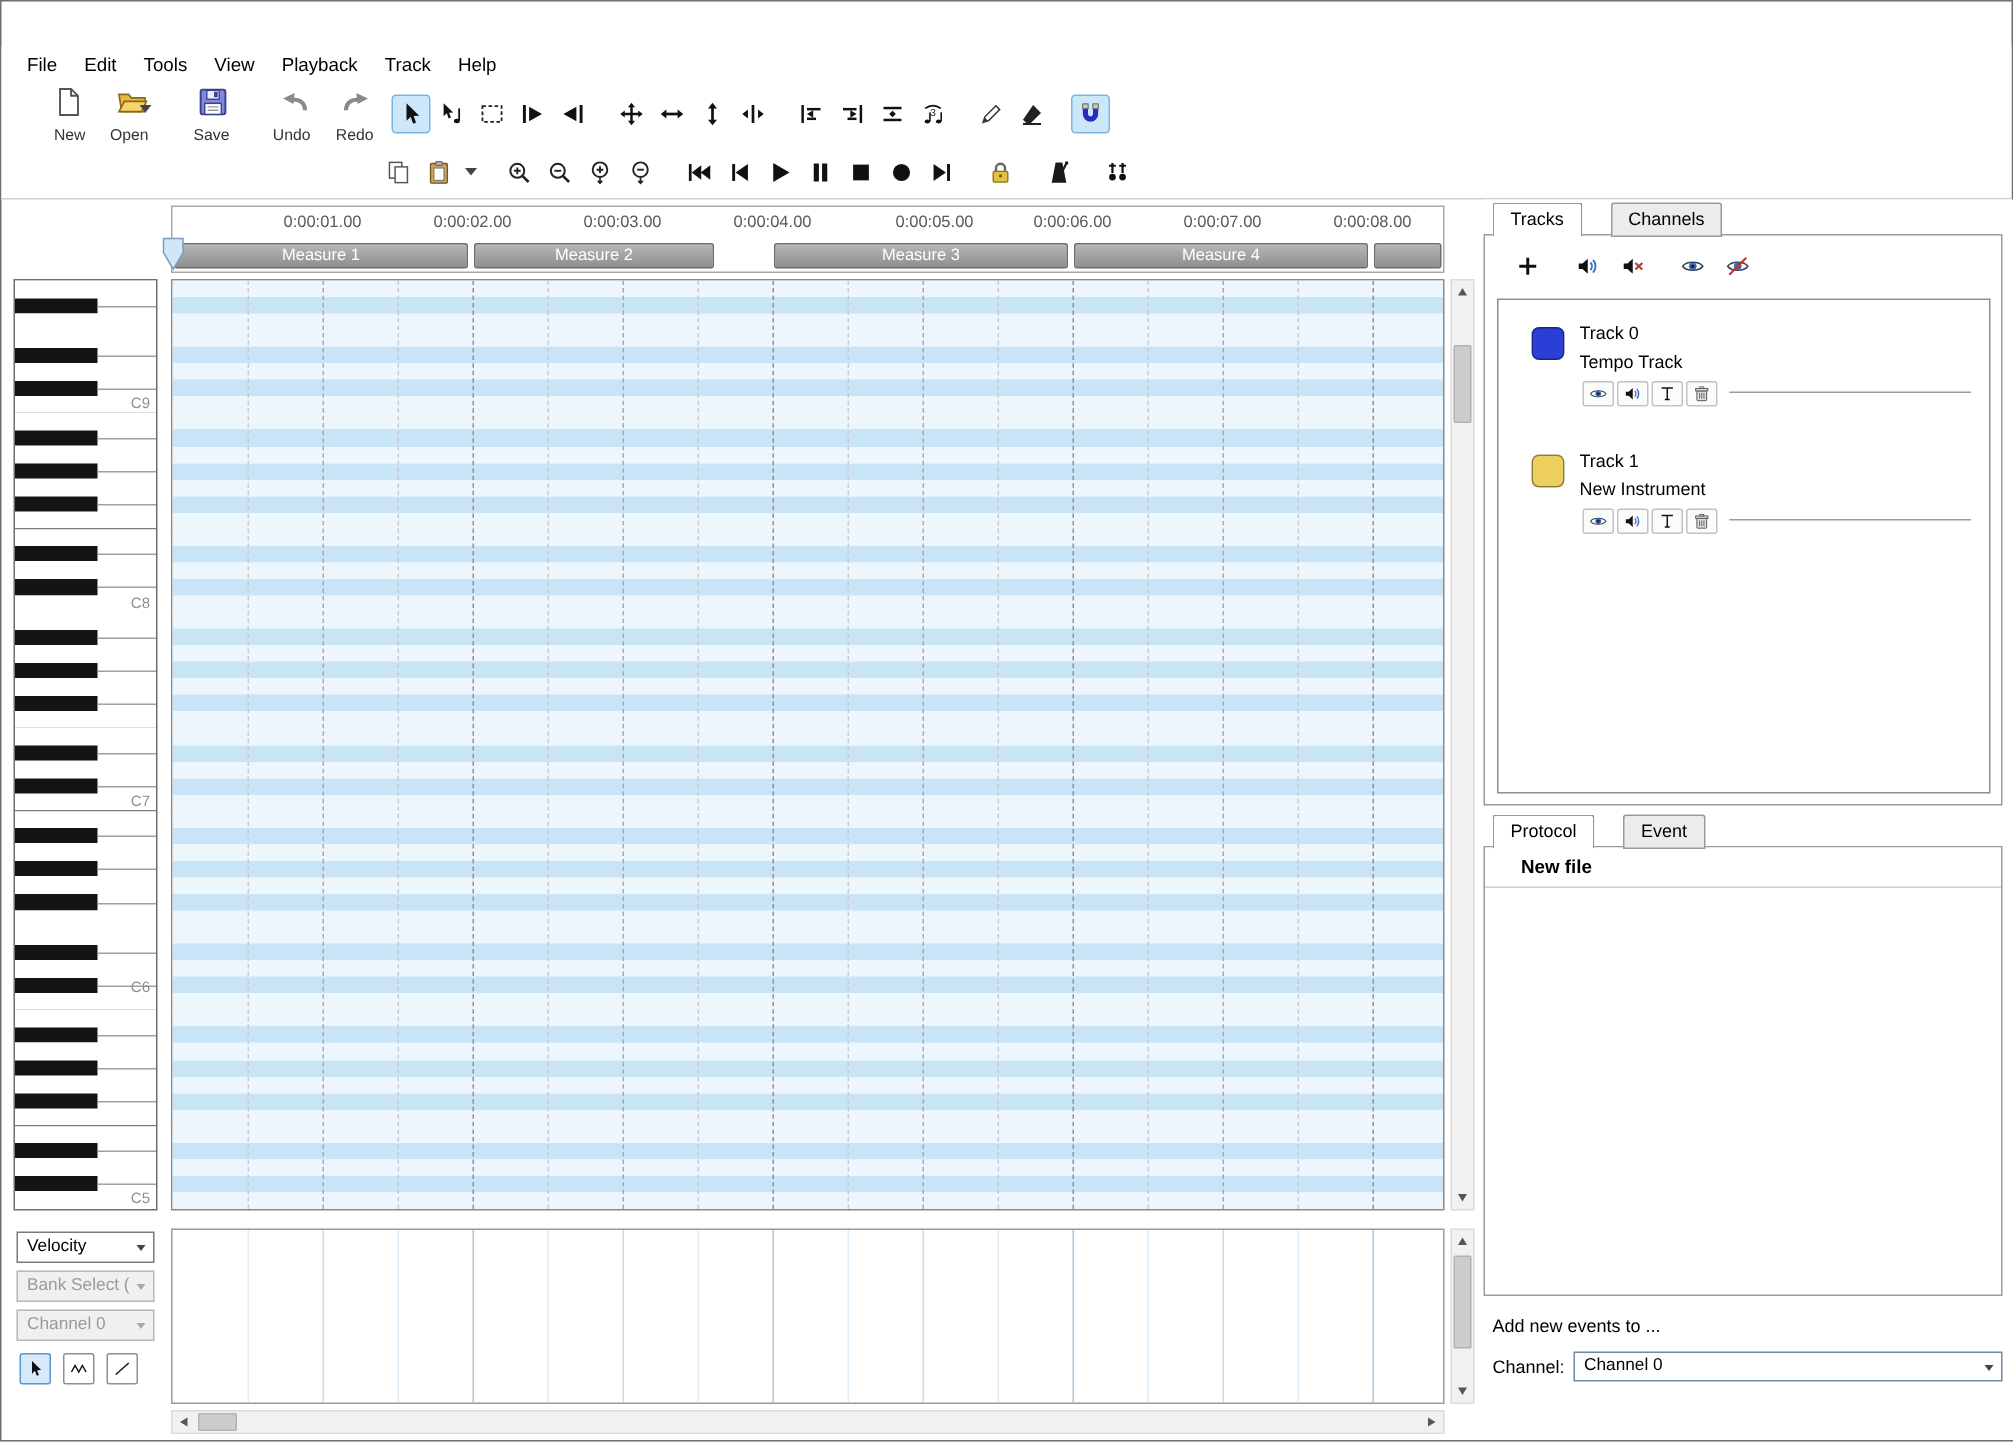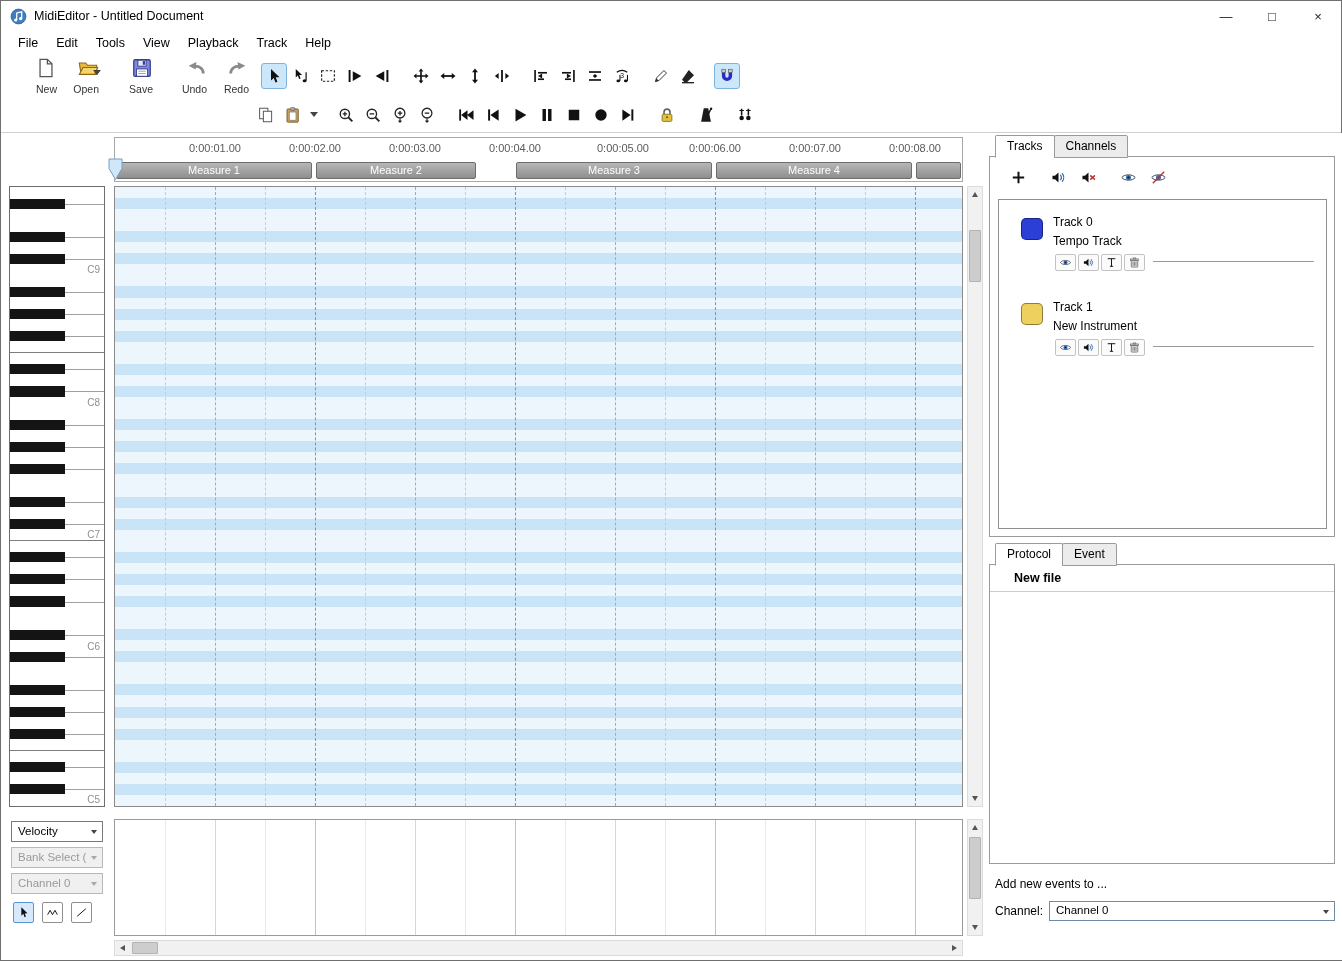--- a/index.html
+++ b/index.html
@@ -76,21 +76,21 @@
   .sb-track { flex:1; position:relative; }
   .sb-thumb { position:absolute; background:#cdcdcd; border:1px solid #b3b3b3; border-radius:1px; }
   .tri { width:0; height:0; }
   .tri-up   { border-left:3.5px solid transparent; border-right:3.5px solid transparent; border-bottom:5px solid #555; }
   .tri-down { border-left:3.5px solid transparent; border-right:3.5px solid transparent; border-top:5px solid #555; }
   .tri-left { border-top:3.5px solid transparent; border-bottom:3.5px solid transparent; border-right:5px solid #555; }
   .tri-right{ border-top:3.5px solid transparent; border-bottom:3.5px solid transparent; border-left:5px solid #555; }
 
   
   .side { position:absolute; left:988px; top:132px; width:354px; bottom:0; background:#fff; }
-  .tabs { position:absolute; display:flex; z-index:3; }
+  .tabs { position:absolute; display:flex; z-index:3;gap:20px; }
   #trackTabs { left:6px; top:2px; }
   #protocolTabs { left:6px; top:410px; }
   .tab { padding:3px 11px 4px 11px; font-size:12px; border:1px solid #9a9a9a; background:#ececec; margin-right:-1px; border-radius:2px 2px 0 0; }
   .tab.active { background:#fff; border-bottom-color:#fff; }
   .frame { position:absolute; border:1px solid #9a9a9a; background:#fff; z-index:1; }
   .tracks-frame { left:0; top:23px; width:346px; height:381px; }
   .side-toolbar { display:flex; align-items:center; margin:8px 0 0 16px; }
   .side-tb-btn { width:24px; height:24px; display:flex; align-items:center; justify-content:center; margin-right:6px; }
   .side-tb-btn.group-end { margin-right:16px; }
   .track-list { position:absolute; left:8px; top:42px; width:329px; height:330px; border:1px solid #8f8f8f; background:#fff; overflow:hidden; padding-top:4px; }
@@ -107,42 +107,20 @@
   .ae-heading { font-size:12px; color:#000; margin-bottom:10px; }
   .ae-row { display:flex; align-items:center; margin-bottom:6px; }
   .ae-label { width:54px; font-size:12px; }
   .ae-combo { flex:1; height:20px; padding-top:2px; border-color:#6f8aa5; }
 </style>
 </head>
 <body>
 
 <div class="window">
 
-  <div class="titlebar">
-    <span class="app-icon">
-      <svg width="17" height="17" viewBox="0 0 24 24">
-          <circle cx="12" cy="12" r="10.5" fill="#3f7fbf" stroke="#24527f"></circle>
-          <path d="M9.5 17V7l7-1.5V15" stroke="#fff" stroke-width="1.8" fill="none"></path>
-          <circle cx="8" cy="17" r="2.2" fill="#fff"></circle>
-          <circle cx="15" cy="15" r="2.2" fill="#fff"></circle>
-        </svg>
-    </span>
-    <span class="title-text">MidiEditor - Untitled Document</span>
-    <div class="win-controls">
-      <div class="win-btn">
-          <span>—</span>
-        </div>
-      <div class="win-btn">
-          <span>□</span>
-        </div>
-      <div class="win-btn">
-          <span>×</span>
-        </div>
-    </div>
-  </div>
 
   <div class="menubar" id="menubar">
       <div class="menu-item">File</div>
       <div class="menu-item">Edit</div>
       <div class="menu-item">Tools</div>
       <div class="menu-item">View</div>
       <div class="menu-item">Playback</div>
       <div class="menu-item">Track</div>
       <div class="menu-item">Help</div>
     </div>
@@ -566,21 +544,21 @@
       <div class="key-midline" style="top: 414.509px;"></div>
       <div class="white-key" style="top: 420.036px; height: 11.0536px;"></div>
       <div class="key-boundary" style="top: 430.589px;"></div>
       <div class="white-key" style="top: 431.089px; height: 11.0536px;"></div>
       <div class="black-key" style="top: 442.643px; height: 10.0536px;"></div>
       <div class="key-midline" style="top: 447.67px;"></div>
       <div class="white-key" style="top: 453.196px; height: 11.0536px;"></div>
       <div class="black-key" style="top: 464.75px; height: 10.0536px;"></div>
       <div class="key-midline" style="top: 469.777px;"></div>
       <div class="white-key" style="top: 475.304px; height: 11.0536px;"></div>
-      <span class="oct-label" style="top: 454px;">C6</span>
+      <span class="oct-label" style="top: 466px;">C6</span>
       <div class="key-boundary" style="top: 485.857px;"></div>
       <div class="white-key" style="top: 486.357px; height: 11.0536px;"></div>
       <div class="black-key" style="top: 497.911px; height: 10.0536px;"></div>
       <div class="key-midline" style="top: 502.938px;"></div>
       <div class="white-key" style="top: 508.464px; height: 11.0536px;"></div>
       <div class="black-key" style="top: 520.018px; height: 10.0536px;"></div>
       <div class="key-midline" style="top: 525.045px;"></div>
       <div class="white-key" style="top: 530.571px; height: 11.0536px;"></div>
       <div class="black-key" style="top: 542.125px; height: 10.0536px;"></div>
       <div class="key-midline" style="top: 547.152px;"></div>

